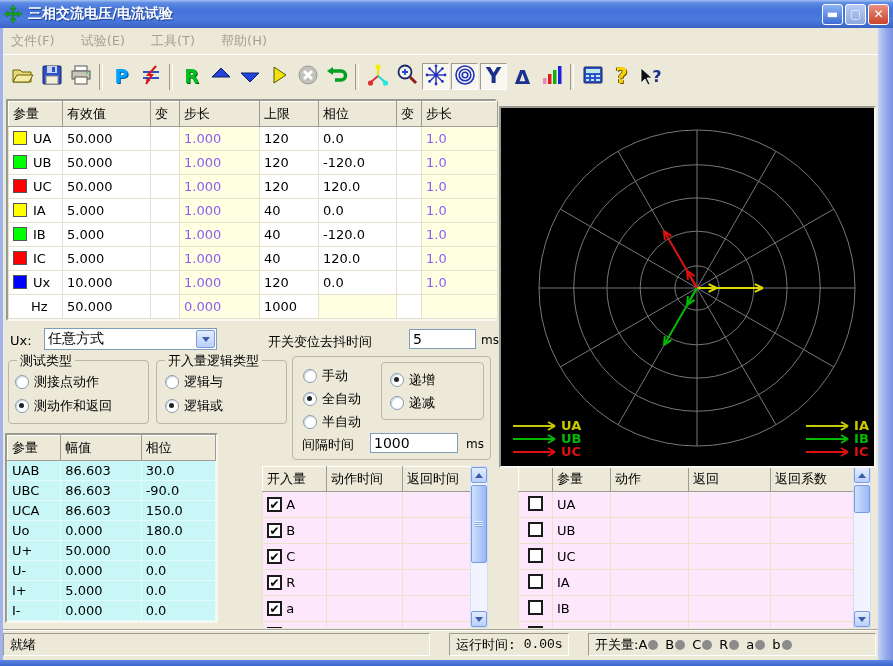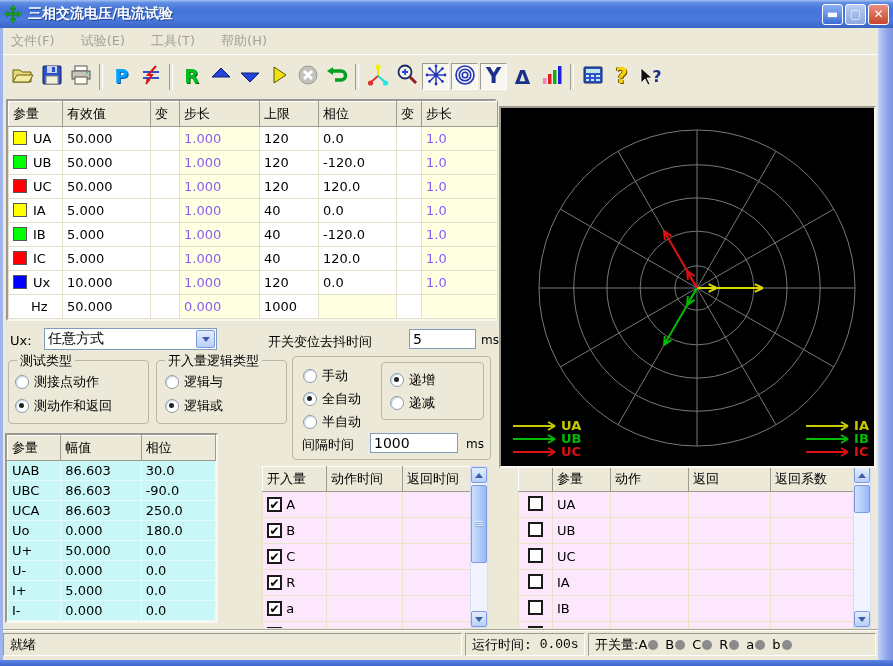--- a/index.html
+++ b/index.html
@@ -67,21 +67,21 @@
     background:repeating-linear-gradient(180deg,#EAF1FE 0 1px,#86A7E8 1px 2px);}
   .arrow-up{width:0;height:0;border-left:4px solid transparent;border-right:4px solid transparent;border-bottom:5px solid #3C5EA8;}
   .arrow-dn{width:0;height:0;border-left:4px solid transparent;border-right:4px solid transparent;border-top:5px solid #3C5EA8;}
   
   .vector-panel{position:absolute;left:499px;top:106px;width:377px;height:362px;background:#000;}
   .legend{position:absolute;display:flex;flex-direction:column;gap:0px;}
   .legend-row{display:flex;align-items:center;height:13px;}
   .legend-row span{font-weight:bold;font-size:13px;line-height:1;}
   
   .statusbar{position:absolute;left:3px;top:630px;width:875px;height:29px;background:#ECE9D8;
-    border-top:1px solid #fff;box-shadow:0 -1px 0 #A9A696;display:flex;align-items:stretch;gap:3px;padding:2px 2px 3px 0;box-sizing:border-box;}
+    border-top:1px solid #fff;box-shadow:0 -1px 0 #A9A696;display:flex;align-items:stretch;gap:19px;padding:2px 2px 3px 0;box-sizing:border-box;}
   .status-panel{border:1px solid;border-color:#9D9C93 #FFFFFF #FFFFFF #9D9C93;display:flex;align-items:center;
     padding:0 6px;box-sizing:border-box;overflow:hidden;white-space:nowrap;}
   .sw-dot{display:inline-block;width:10px;height:10px;border-radius:50%;margin:0 7px 0 1px;vertical-align:-1px;}
 </style>
 </head>
 <body>
 
 <div class="titlebar">
   <span style="display:flex;">
     <svg width="18" height="18" viewBox="0 0 18 18">
@@ -470,21 +470,21 @@
           <td>30.0</td>
         </tr>
         <tr style="height:18px;">
           <td>UBC</td>
           <td>86.603</td>
           <td>-90.0</td>
         </tr>
         <tr style="height:18px;">
           <td>UCA</td>
           <td>86.603</td>
-          <td>250.0</td>
+          <td>150.0</td>
         </tr>
         <tr style="height:18px;">
           <td>Uo</td>
           <td>0.000</td>
           <td>180.0</td>
         </tr>
         <tr style="height:18px;">
           <td>U+</td>
           <td>50.000</td>
           <td>0.0</td>

